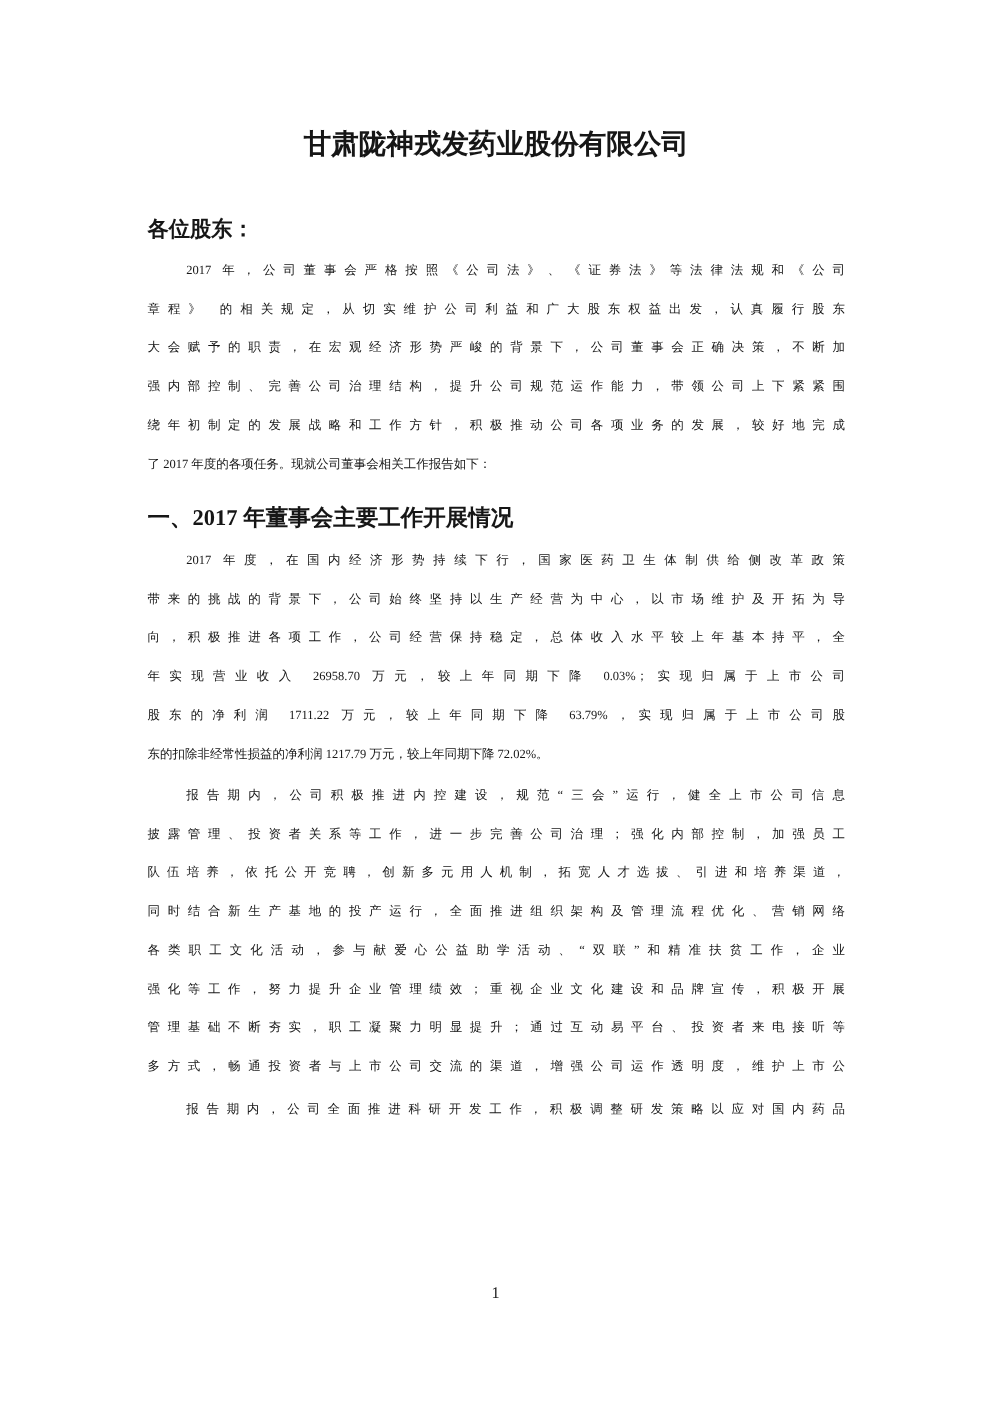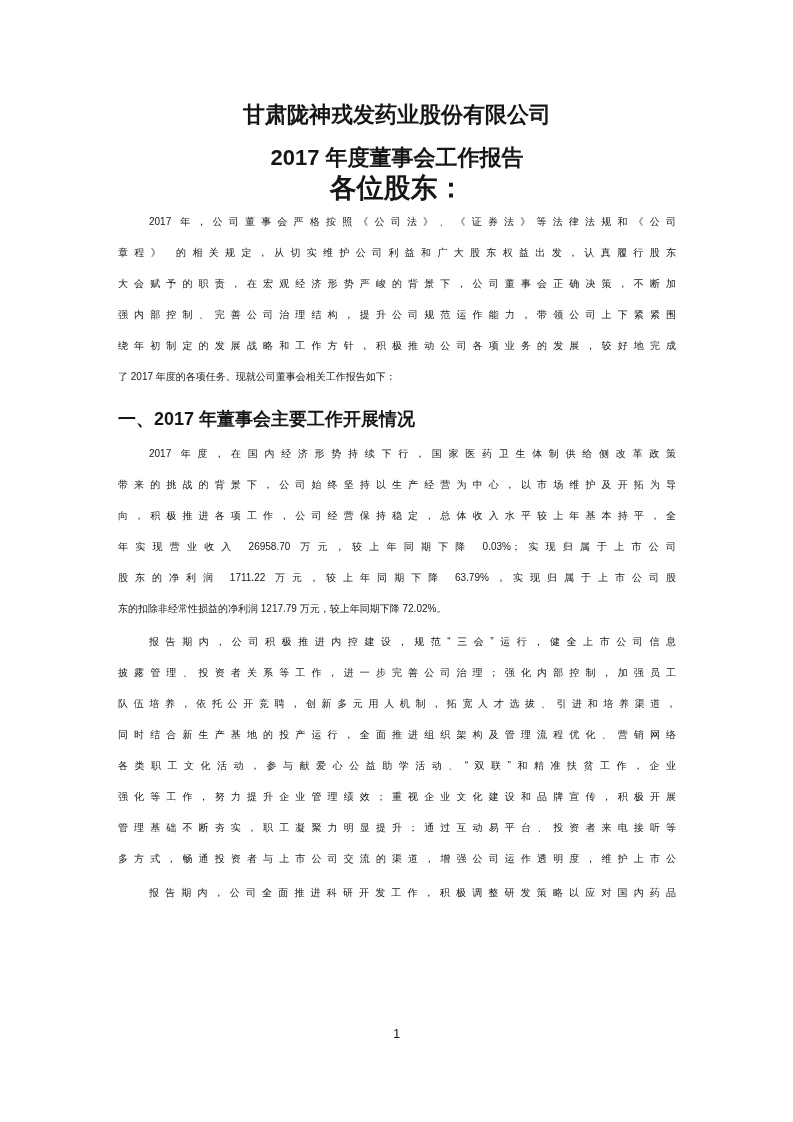--- a/index.html
+++ b/index.html
@@ -2,36 +2,36 @@
 <html><head>
 <meta charset="utf-8">
 <style>
   html, body { margin: 0; padding: 0; background: #ffffff; }
   .page {
     width: 793px;
     height: 1122px;
     position: relative;
     background: #ffffff;
     color: #161616;
-    font-family: Liberation Sans, sans-serif;
+    font-family: Liberation Serif, serif;
     overflow: hidden;
   }
   .content { padding: 100px 117px 0 118px; }
   .doc-title {
     text-align: center;
     font-weight: 700;
     font-size: 22px;
     line-height: 30px;
   }
   .doc-title.second { margin-top: 13px; }
   .salutation {
-    font-size: 27px;
+    margin-top: 38px;
+    font-size: 17px;
     font-weight: 700;
     line-height: 31px;
-    text-align: center;
   }
   .para { margin: 0; }
   .para.p1 { margin-top: 2px; }
   .para.p2 { margin-top: 3px; }
   .para.p3 { margin-top: 2px; }
   .para.p4 { margin-top: 3px; }
   .heading-center {
     margin-top: 12px;
     text-align: left;
     font-weight: 700;
@@ -64,21 +64,20 @@
     color: #222222;
   }
 </style>
 </head>
 <body>
 
 <div class="page">
   <div class="content">
 
     <div class="doc-title">甘肃陇神戎发药业股份有限公司</div>
-    <div class="doc-title second">2017 年度董事会工作报告</div>
 
     <div class="salutation">各位股东：</div>
 
     <div class="para p1">
       <div class="line first">2017 年，公司董事会严格按照《公司法》、《证券法》等法律法规和《公司</div>
       <div class="line">章程》 的相关规定，从切实维护公司利益和广大股东权益出发，认真履行股东</div>
       <div class="line">大会赋予的职责，在宏观经济形势严峻的背景下，公司董事会正确决策，不断加</div>
       <div class="line">强内部控制、完善公司治理结构，提升公司规范运作能力，带领公司上下紧紧围</div>
       <div class="line">绕年初制定的发展战略和工作方针，积极推动公司各项业务的发展，较好地完成</div>
       <div class="line last">了 2017 年度的各项任务。现就公司董事会相关工作报告如下：</div>

